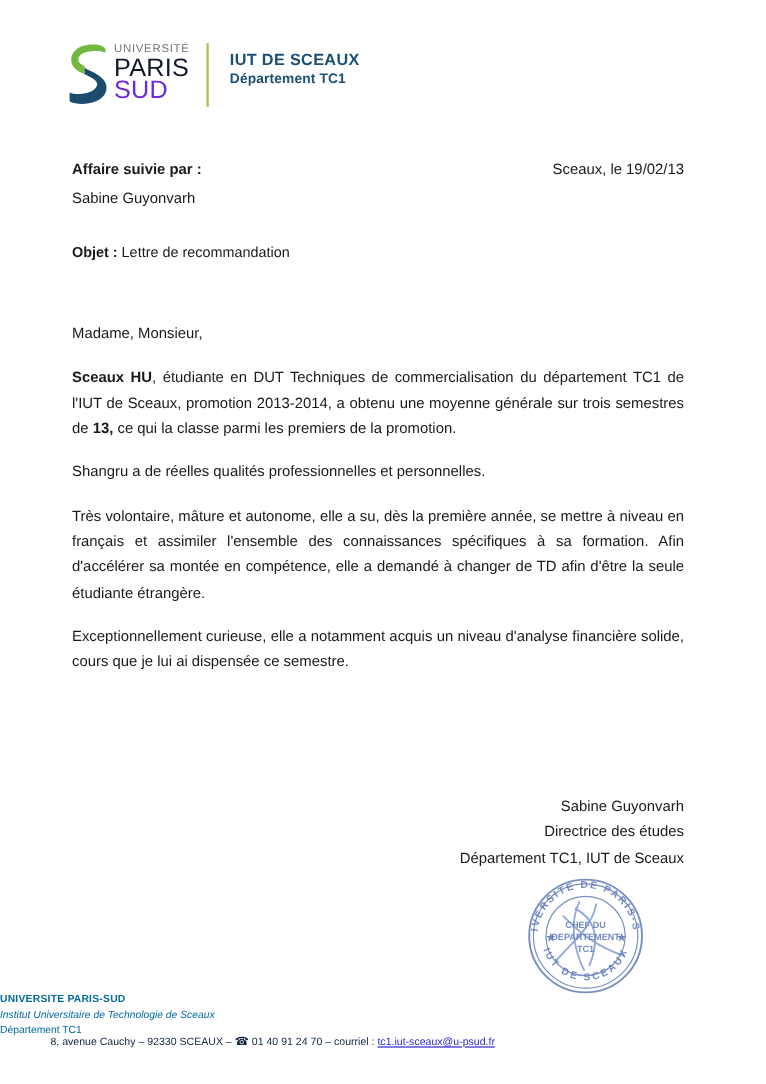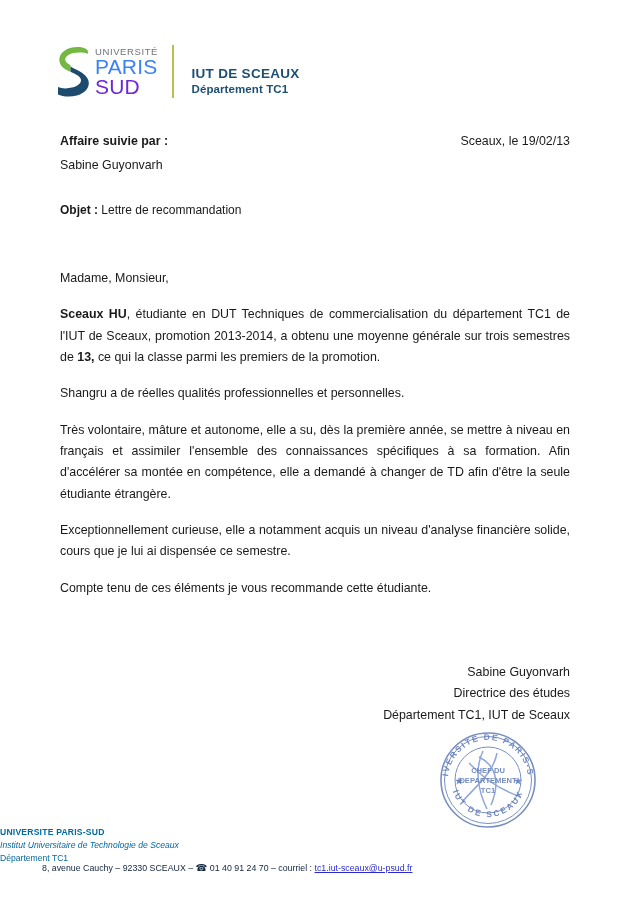--- a/index.html
+++ b/index.html
@@ -21,21 +21,21 @@
     inset: 0;
     background: #ffffff;
   }
 
   
   .letterhead {
     position: absolute;
     left: 57px;
     top: 36px;
     display: flex;
-    align-items: flex-end;
+    align-items: flex-start;
     height: 62px;
   }
   .logo-mark {
     width: 34px;
     height: 52px;
     flex: 0 0 auto;
     margin-right: 4px;
   }
   .logo-words {
     display: flex;
@@ -47,21 +47,21 @@
   .logo-universite {
     font-size: 9.5px;
     letter-spacing: 0.6px;
     color: #6f7276;
     font-weight: 400;
     margin-bottom: 1px;
   }
   .logo-paris {
     font-size: 21px;
     letter-spacing: 0.2px;
-    color: #3b82f6;
+    color: #0f172a;
     font-weight: 400;
     line-height: 0.92;
   }
   .logo-sud {
     font-size: 21px;
     letter-spacing: 0.2px;
     color: #6d28d9;
     font-weight: 400;
     line-height: 0.92;
   }
@@ -246,21 +246,20 @@
 
     <p><b>Sceaux HU</b><span>, étudiante en DUT Techniques de commercialisation du département TC1 de l'IUT de Sceaux, promotion 2013-2014, a obtenu une moyenne générale sur trois semestres de </span><b>13,</b><span> ce qui la classe parmi les premiers de la promotion.</span></p>
 
     <p>Shangru a de réelles qualités professionnelles et personnelles.</p>
 
     <p>Très volontaire, mâture et autonome, elle a su, dès la première année, se mettre à niveau en français et assimiler l'ensemble des connaissances spécifiques à sa formation. Afin d'accélérer sa montée en compétence, elle a demandé à changer de TD afin d'être la seule étudiante étrangère.</p>
 
     <p>Exceptionnellement curieuse, elle a notamment acquis un niveau d'analyse financière solide, cours que je lui ai dispensée ce semestre.</p>
 
 
-    <p>Compte tenu de ces éléments je vous recommande cette étudiante.</p>
 
   </div>
 
   <div class="signature">
     <div>Sabine Guyonvarh</div>
     <div>Directrice des études</div>
     <div>Département TC1, IUT de Sceaux</div>
   </div>
 
   <div class="seal">

